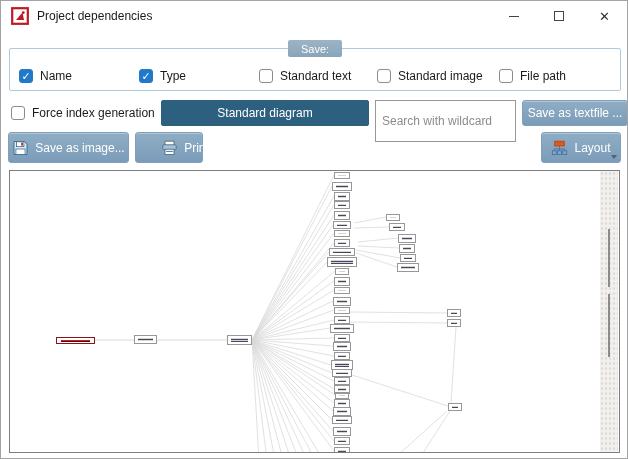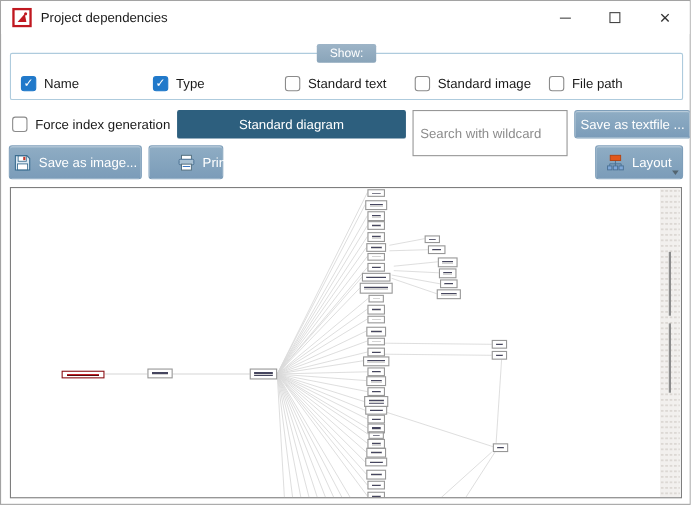--- a/index.html
+++ b/index.html
@@ -115,21 +115,21 @@
       </div>
     <div class="win-btn btn-max">
         <div class="glyph-max"></div>
       </div>
     <div class="win-btn btn-close">
         <div class="glyph-close">✕</div>
       </div>
   </div>
 
   <div class="groupbox"></div>
-  <div class="group-label">Show:</div>
+  <div class="group-label">Save:</div>
   <div id="show-checkboxes">
       <label class="cb-item" style="left: 18px;">
         <span class="cb-box checked"></span>
         <span class="cb-label">Name</span>
       </label>
       <label class="cb-item" style="left: 138px;">
         <span class="cb-box checked"></span>
         <span class="cb-label">Type</span>
       </label>
       <label class="cb-item" style="left: 258px;">

